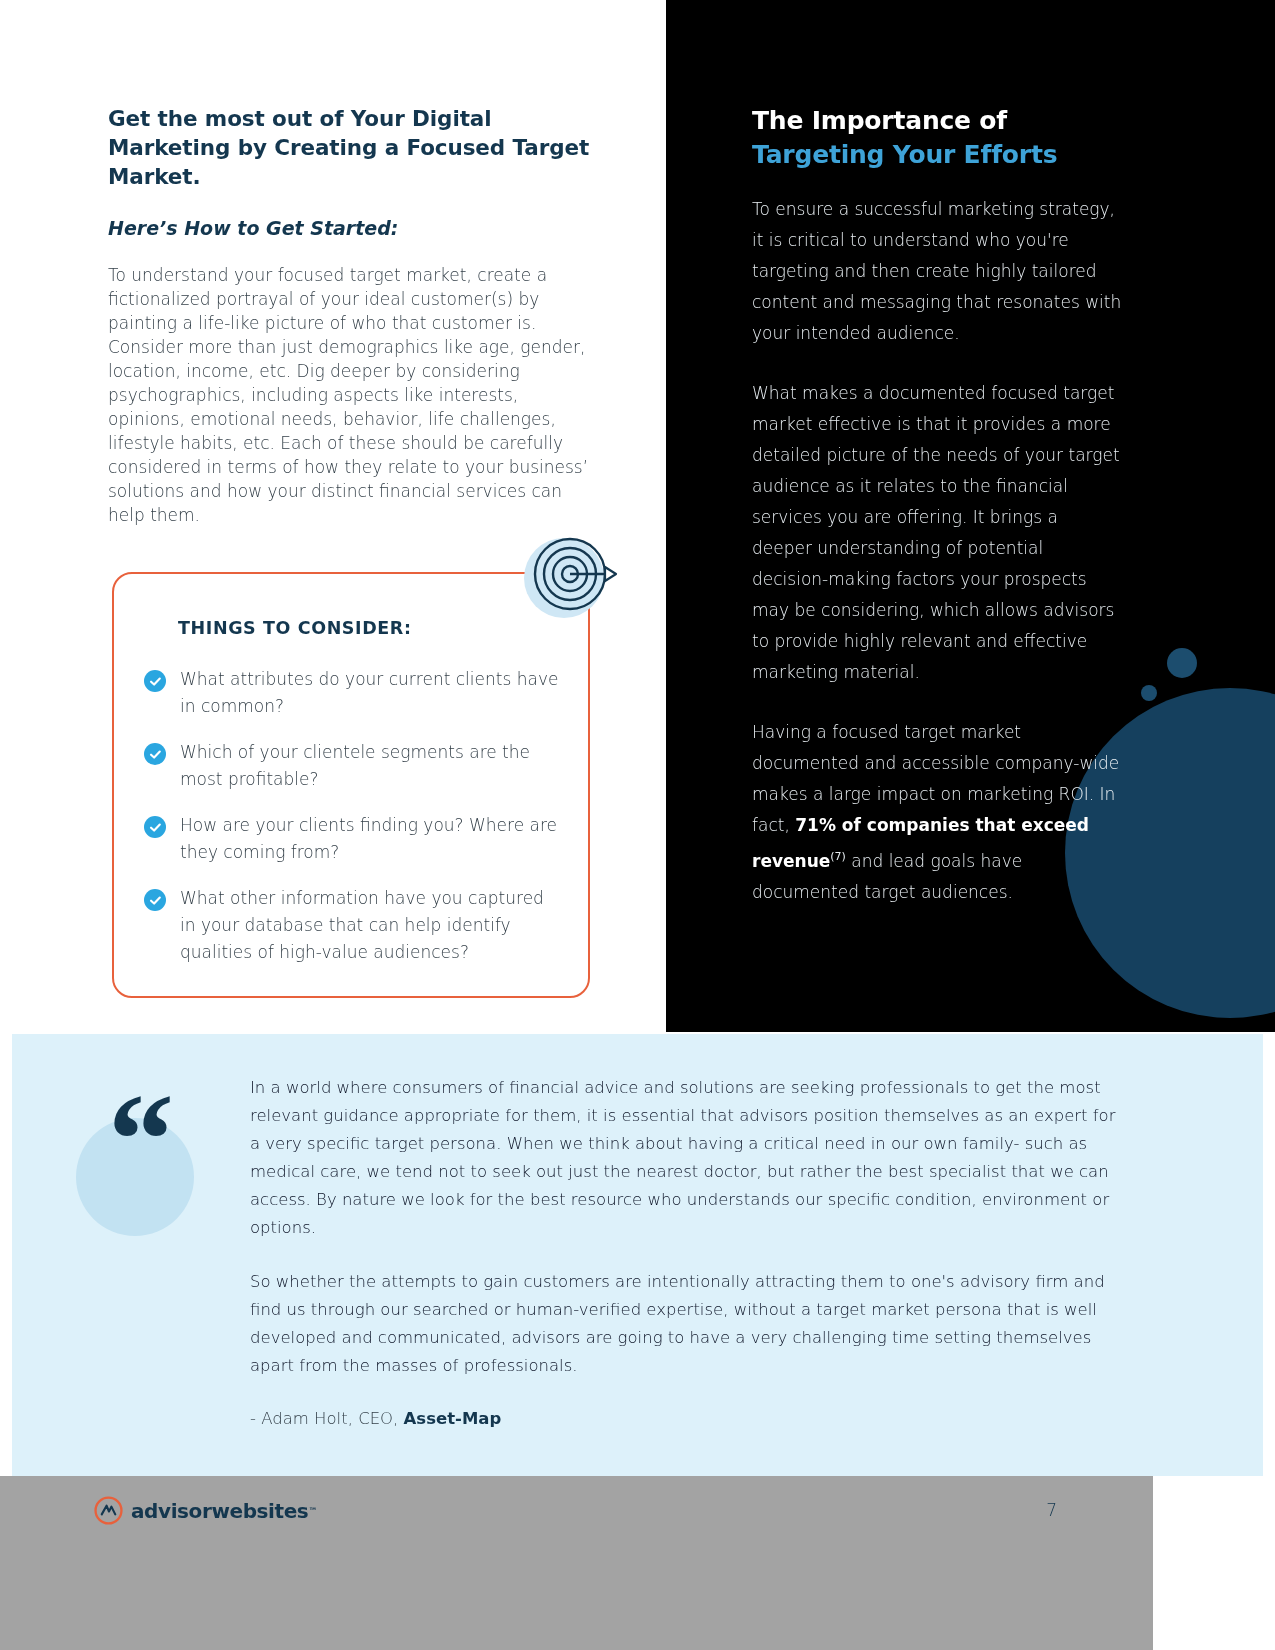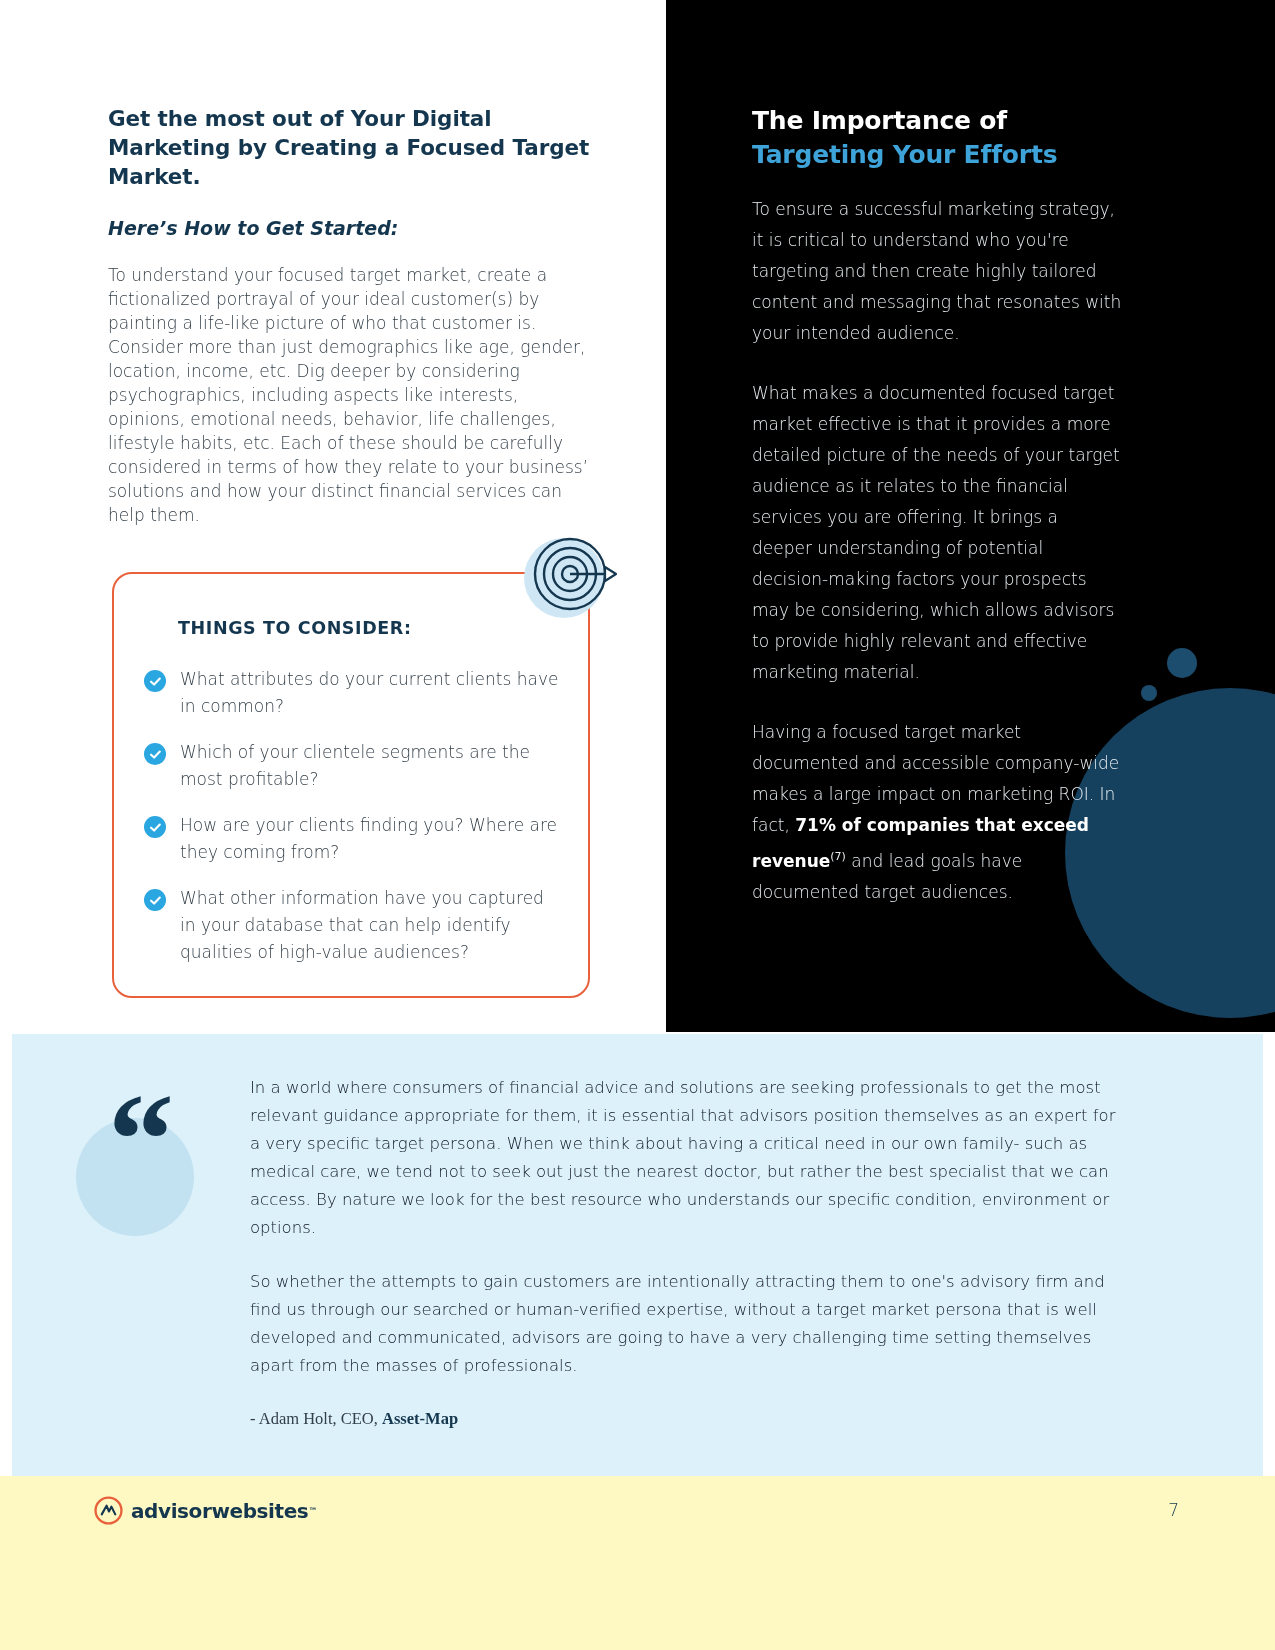--- a/index.html
+++ b/index.html
@@ -238,32 +238,31 @@
     color: #0f172a;
     margin: 0 0 26px 0;
     font-weight: 300;
   }
   .quote-attrib {
     font-size: 16.5px;
     line-height: 26px;
     color: #333f48;
     font-weight: 300;
     margin: 0;
-    font-family: Liberation Serif, serif;
   }
   .quote-attrib b { font-weight: bold; color: #14374f; }
 
   
   .footer {
     position: absolute;
     left: 0;
     top: 1476px;
-    width: 1275px;
+    width: 1153px;
     height: 174px;
-    background: #fef9c3;
+    background: #a3a3a3;
   }
   .logo {
     position: absolute;
     left: 94px;
     top: 20px;
     display: flex;
     align-items: center;
   }
   .logo-mark {
     width: 29px;

